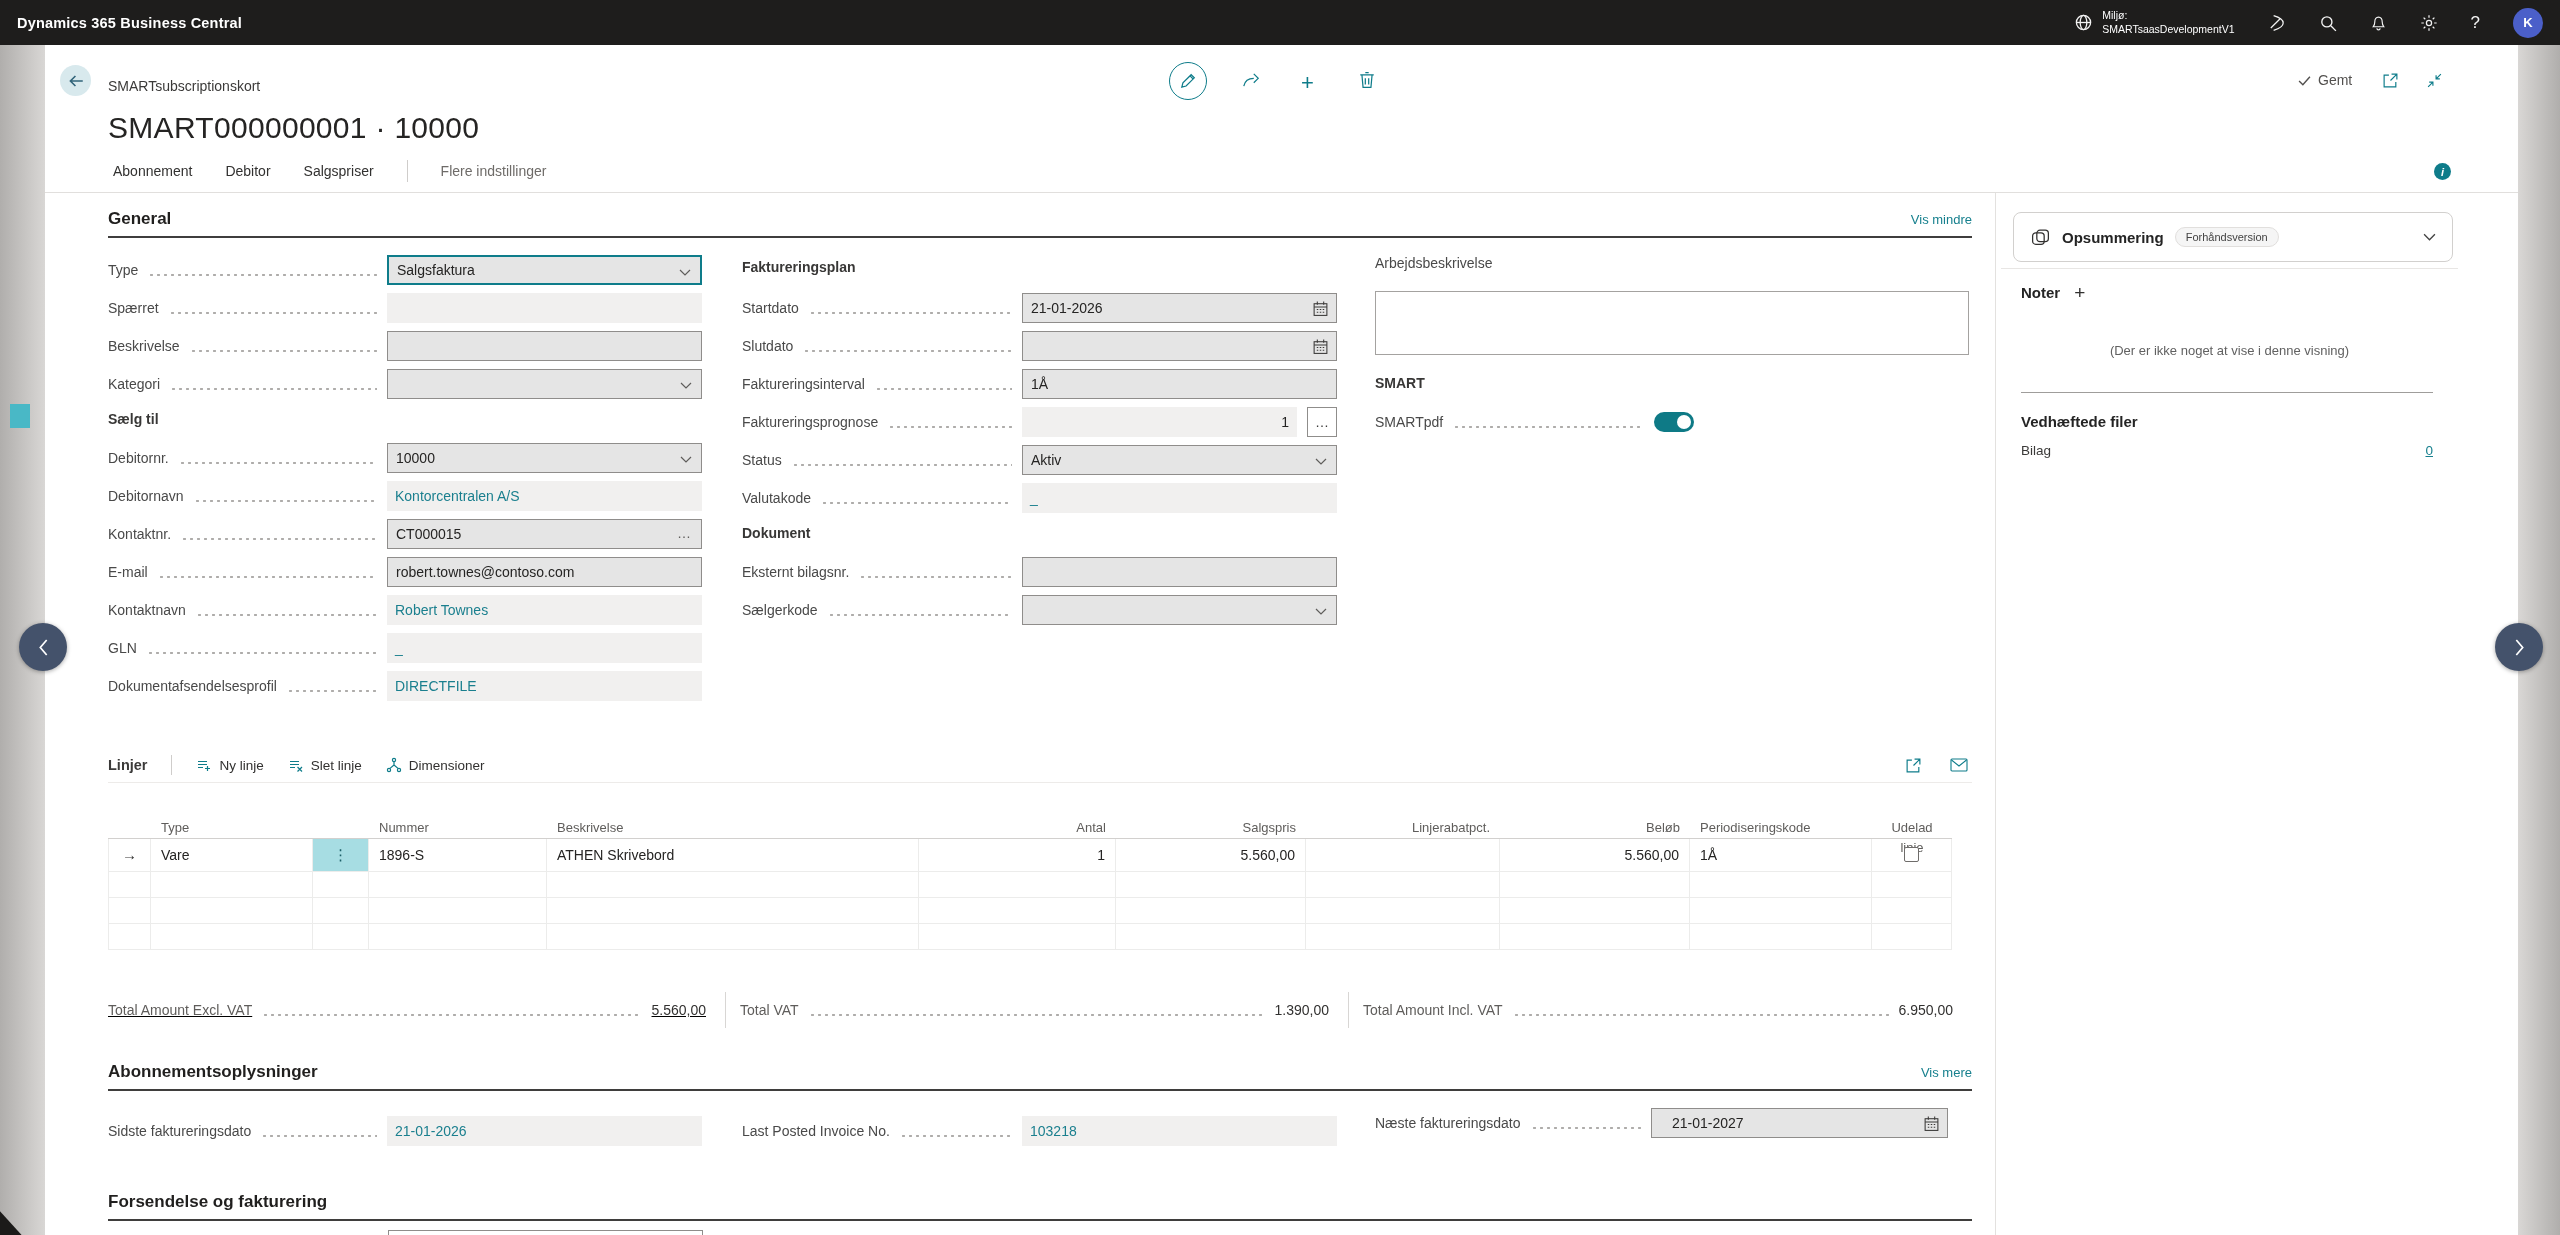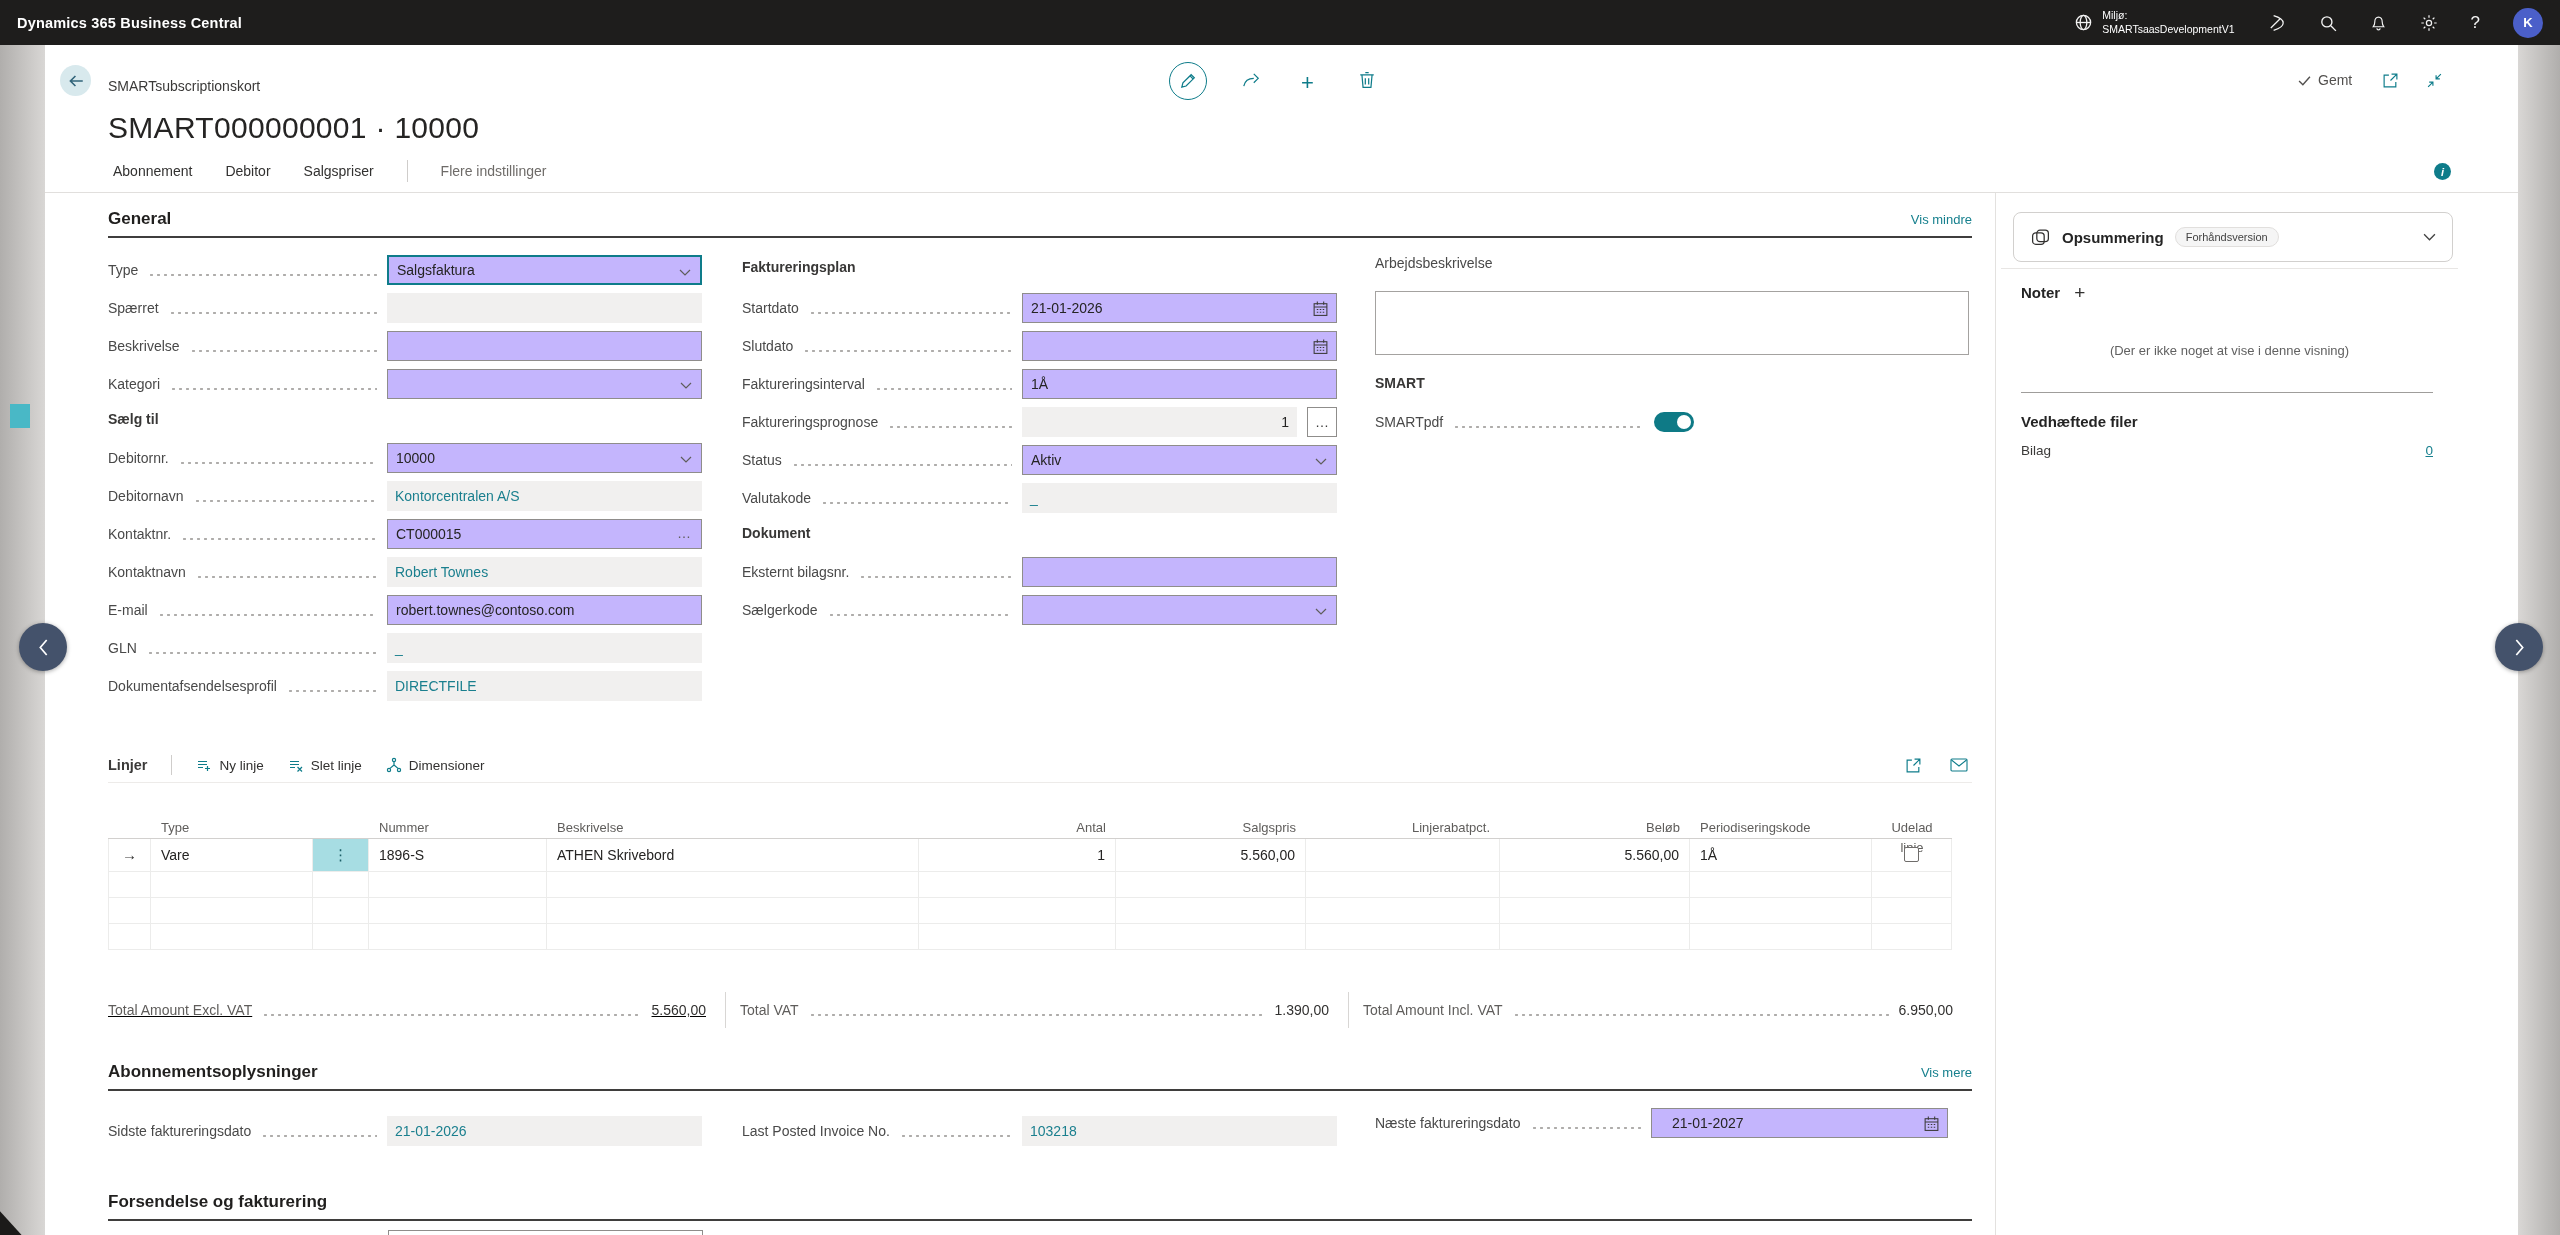--- a/index.html
+++ b/index.html
@@ -66,21 +66,21 @@
   
   .grid { position:absolute; left:63px; top:62px; width:1864px; display:flex; }
   .gcol1 { width:634px; padding-right:40px; }
   .gcol2 { width:633px; padding-right:38px; }
   .gcol3 { width:597px; padding-right:3px; }
   .frow { display:flex; align-items:center; height:30px; margin-bottom:8px; }
   .flabel { font-size:14px; color:#494949; white-space:nowrap; }
   .leader { flex:1; height:2px; margin:0 10px; align-self:center; transform:translateY(5px);
             background-image:radial-gradient(circle,#aeacaa 1.1px,transparent 1.3px); background-size:7px 2px; background-repeat:repeat-x; }
   .ctrl { width:315px; height:30px; position:relative; flex:none; }
-  .ctrl.white { background:#c4b5fd; border:1px solid #8f8d8b; }
+  .ctrl.white { background:#e5e5e5; border:1px solid #8f8d8b; }
   .ctrl.gray  { background:#f1f0ef; }
   .ctrl.focused { border:2px solid #0e7c8a; }
   .ctrl input { width:100%; height:100%; border:none; outline:none; background:transparent;
                 font-family:inherit; font-size:14px; color:#252423; padding:0 26px 0 8px; }
   .ctrl input.no-icon { padding-right:8px; }
   .chev { position:absolute; right:9px; top:12px; color:#5f5d5b; pointer-events:none; }
   .cal  { position:absolute; right:7px; top:6px; color:#3b3a39; }
   .dots-inside { position:absolute; right:9px; top:5px; color:#5f5d5b; font-size:14px; letter-spacing:1px; }
   .gval { display:block; line-height:30px; padding:0 8px; font-size:14px; color:#1a7f8e; white-space:nowrap;
           overflow:hidden; text-decoration:none; }
@@ -351,31 +351,31 @@
         </div>
         <div class="frow">
           <span class="flabel">Kontaktnr.</span>
           <span class="leader"></span>
           <span class="ctrl white">
             <input value="CT000015" style="">
             <span class="dots-inside">…</span>
           </span>
         </div>
         <div class="frow">
+          <span class="flabel">E-mail</span>
+          <span class="leader"></span>
+          <span class="ctrl white">
+            <input class="no-icon" value="robert.townes@contoso.com" style="">
+          </span>
+        </div>
+        <div class="frow">
           <span class="flabel">Kontaktnavn</span>
           <span class="leader"></span>
           <span class="ctrl gray">
             <a class="gval" href="#">Robert Townes</a>
-          </span>
-        </div>
-        <div class="frow">
-          <span class="flabel">E-mail</span>
-          <span class="leader"></span>
-          <span class="ctrl white">
-            <input class="no-icon" value="robert.townes@contoso.com" style="">
           </span>
         </div>
         <div class="frow">
           <span class="flabel">GLN</span>
           <span class="leader"></span>
           <span class="ctrl gray">
             <a class="gval" href="#">_</a>
           </span>
         </div>
         <div class="frow">

